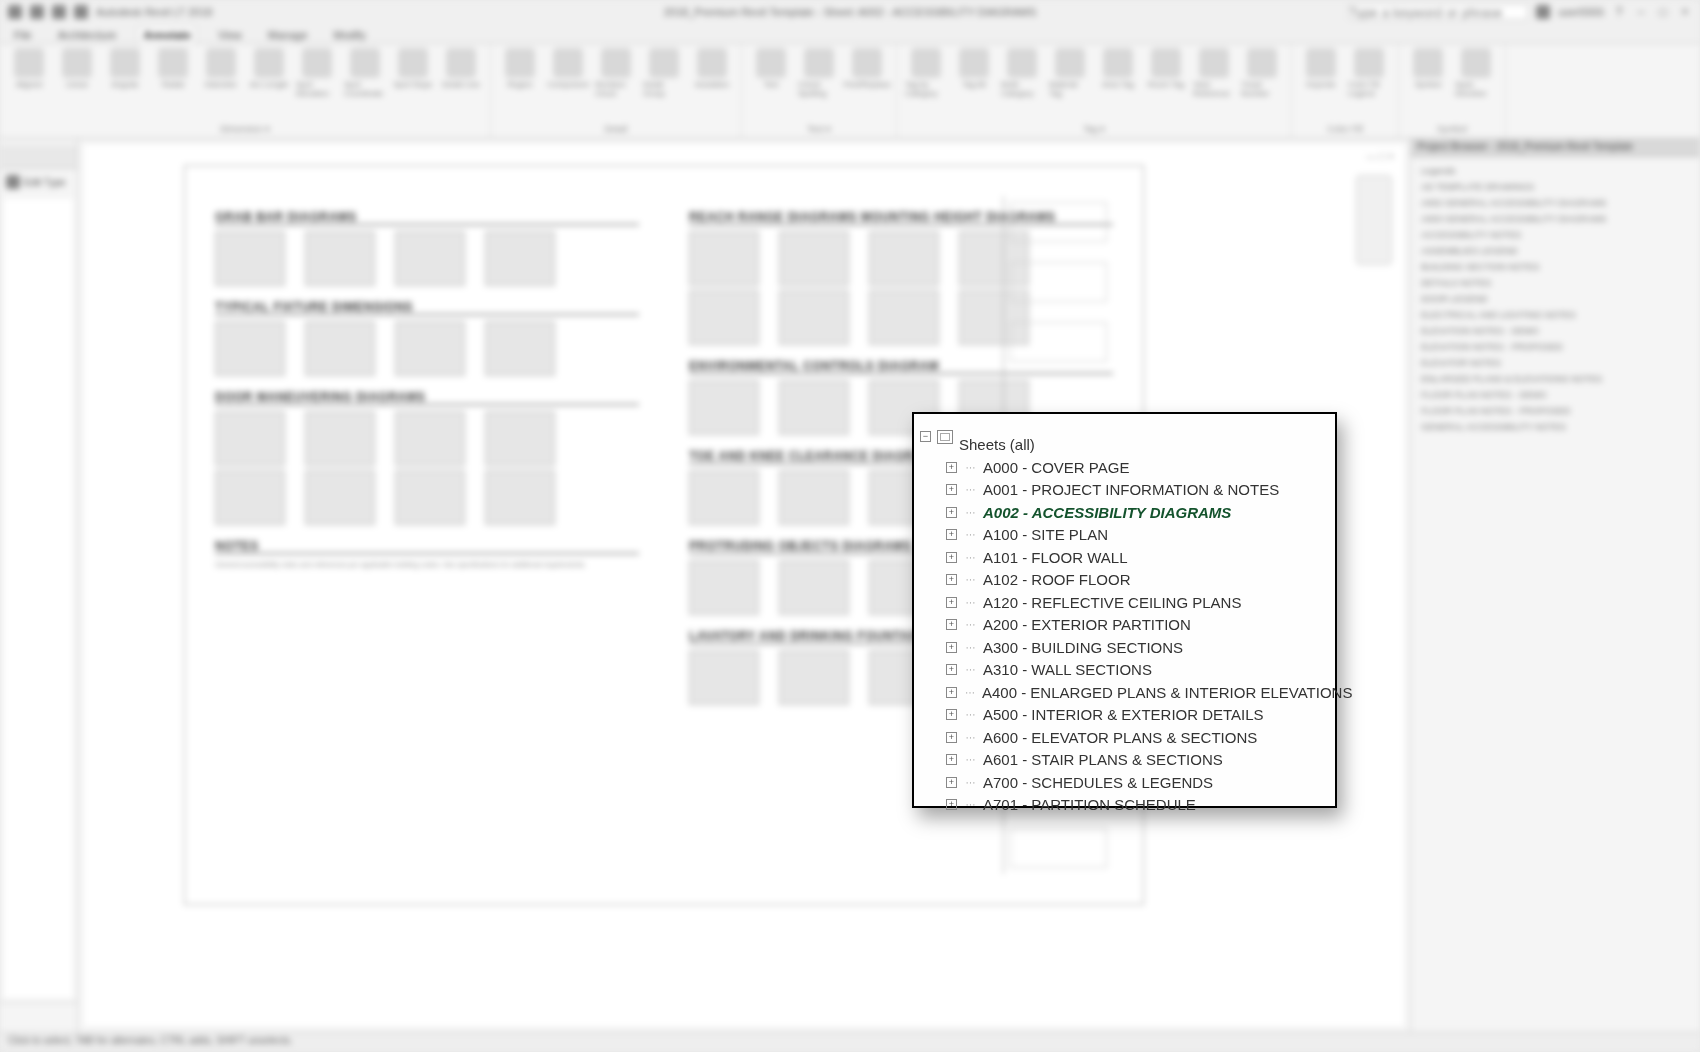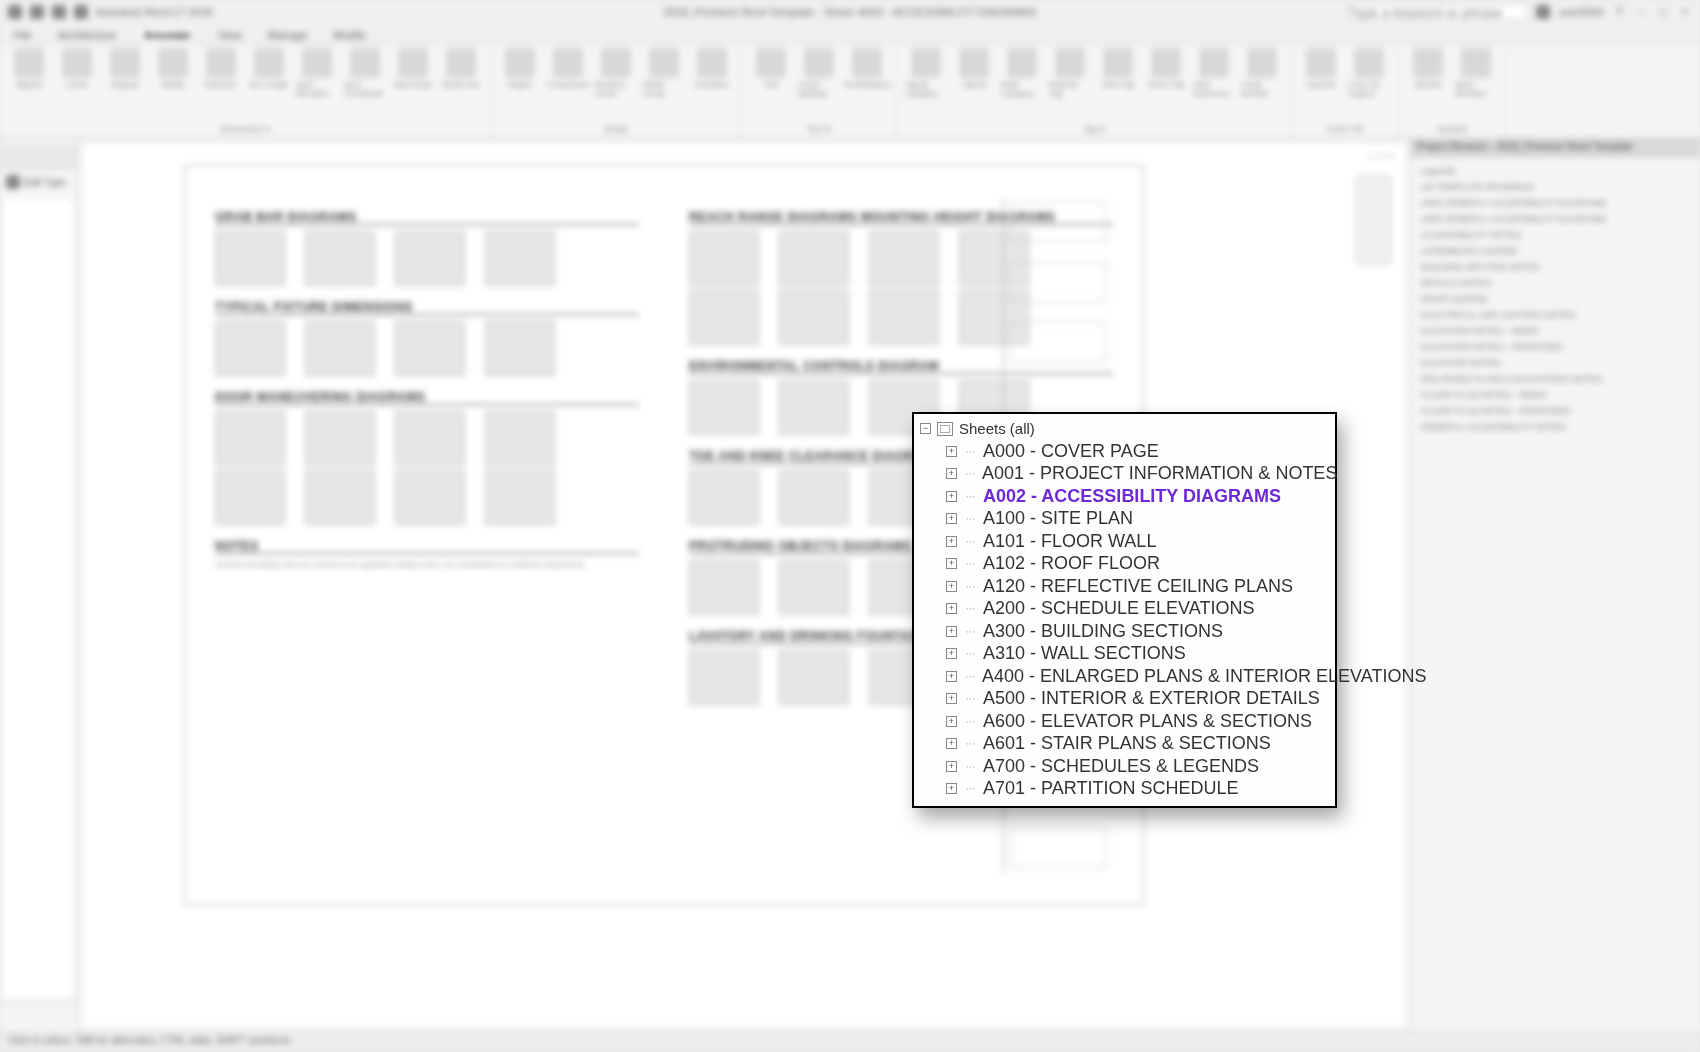--- a/index.html
+++ b/index.html
@@ -68,26 +68,26 @@
   box-shadow: 6px 10px 18px rgba(0,0,0,0.35);
   padding: 6px 10px 8px 6px;
   font-size: 14px;
   color: #222;
   z-index: 100;
 }
 .popup-header { display: flex; align-items: center; gap: 6px; margin-bottom: 3px; }
 .popup .expander { width: 11px; height: 11px; border: 1px solid #888; font-size: 9px; line-height: 9px; text-align: center; color: #555; cursor: pointer; flex-shrink:0; }
 .popup .folder-icon { width: 16px; height: 14px; border: 1px solid #888; background: #fff; position: relative; flex-shrink:0; }
 .popup .folder-icon::after { content: ""; position: absolute; left: 2px; top: 2px; right: 2px; bottom: 2px; border: 1px solid #aaa; }
-.popup-header-label { font-size: 15px; color: #333; }
+.popup-header-label { font-size: 15px; color: #333; margin-top: 16px; }
 .sheet-list { list-style: none; margin-left: 26px; }
 .sheet-list li { display: flex; align-items: center; gap: 8px; height: 22.5px; cursor: pointer; }
 .sheet-list li .dots { color: #aaa; font-size: 10px; letter-spacing: -1px; width: 10px; text-align:center; }
-.sheet-list li .label { color: #333; font-size: 18px; white-space: nowrap; }
-.sheet-list li.active .label { font-weight: 700; color: #6d28d9; }
+.sheet-list li .label { color: #333; font-size: 15px; white-space: nowrap; }
+.sheet-list li.active .label { font-weight: 700; color: #14532d; font-style: italic; }
 </style>
 </head>
 <body>
 
 <div class="blur-layer">
 
   <div class="title-bar">
     <div class="left">
       <span class="qat-icon"></span>
       <span class="qat-icon"></span>
@@ -455,21 +455,21 @@
         <span class="label">A102 - ROOF FLOOR</span>
       </li>
       <li>
         <span class="expander">+</span>
         <span class="dots">⋯</span>
         <span class="label">A120 - REFLECTIVE CEILING PLANS</span>
       </li>
       <li>
         <span class="expander">+</span>
         <span class="dots">⋯</span>
-        <span class="label">A200 - SCHEDULE ELEVATIONS</span>
+        <span class="label">A200 - EXTERIOR PARTITION</span>
       </li>
       <li>
         <span class="expander">+</span>
         <span class="dots">⋯</span>
         <span class="label">A300 - BUILDING SECTIONS</span>
       </li>
       <li>
         <span class="expander">+</span>
         <span class="dots">⋯</span>
         <span class="label">A310 - WALL SECTIONS</span>

